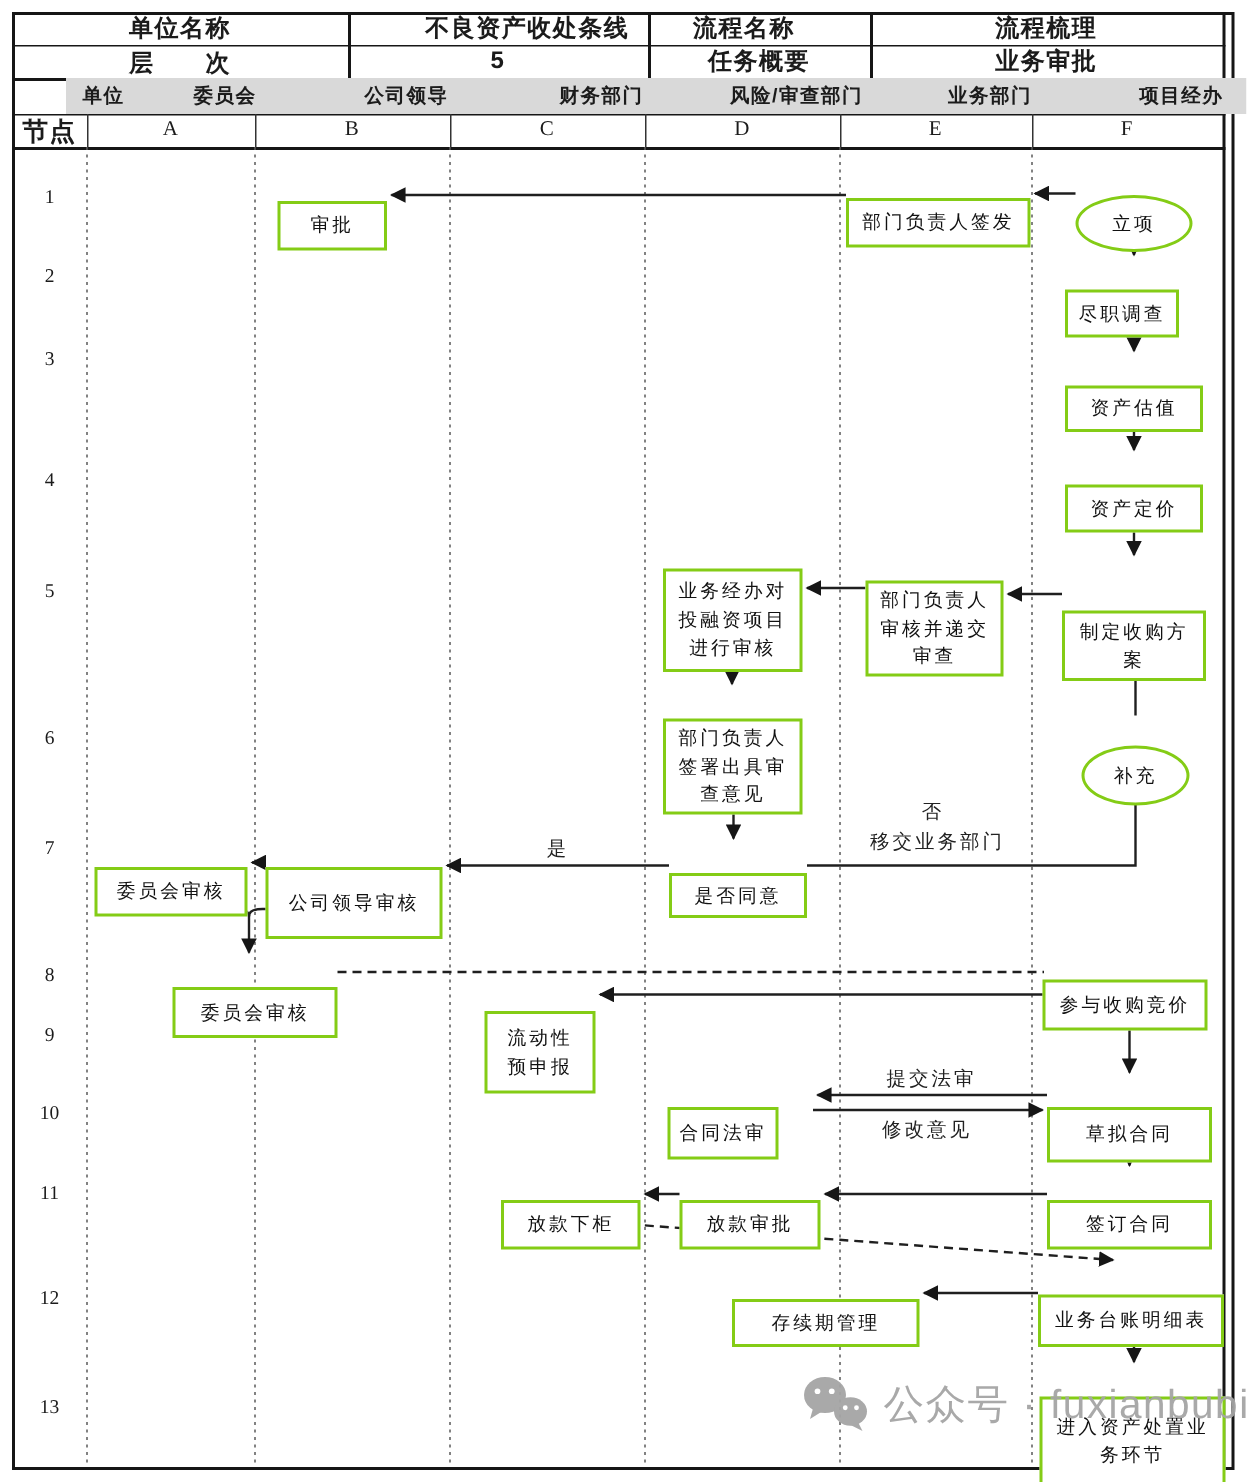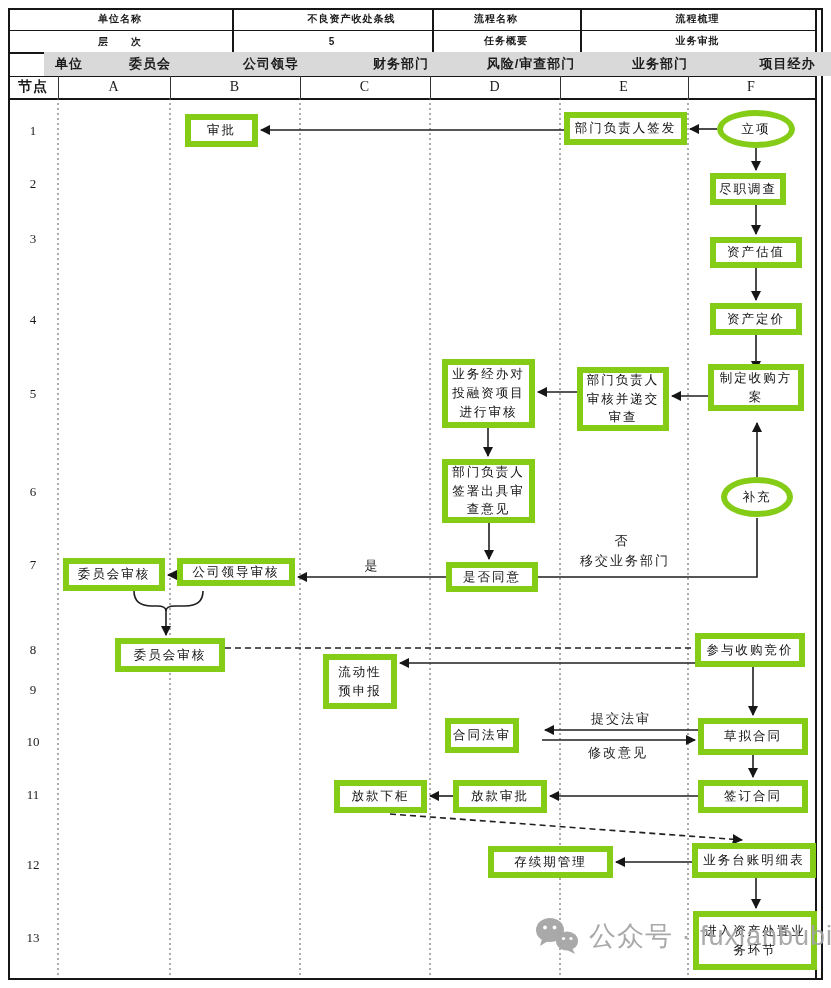--- a/index.html
+++ b/index.html
@@ -7,32 +7,32 @@
   #stage{position:relative;width:831px;height:988px;background:#fff;overflow:hidden;
          font-family:"Liberation Sans",sans-serif;color:#1b1b1b;}
   
   .frame{position:absolute;left:8px;top:8px;width:811px;height:968px;border:2px solid #161616;box-sizing:content-box;}
   .innerright{position:absolute;left:815px;top:8px;width:2px;height:972px;background:#161616;}
   .hline{position:absolute;left:8px;width:809px;background:#161616;}
   .vline{position:absolute;background:#161616;}
   .vline.thin{background:#333;}
   
   .cell{position:absolute;display:flex;align-items:center;justify-content:center;
-        font-size:10px;font-weight:600;letter-spacing:1px;box-sizing:border-box;}
+        font-size:16px;font-weight:600;letter-spacing:1px;box-sizing:border-box;}
   .cell.gray{background:#d9d9d9;font-size:13px;font-weight:700;margin-left:36px;}
-  .cell.noderow{font-weight:400;font-size:14px;}
+  .cell.noderow{font-weight:400;font-size:17px;}
   .cell.noderow.letter{font-family:"Liberation Serif",serif;font-size:14px;}
   .cell.noderow.first{font-weight:700;font-family:"Liberation Sans",sans-serif;}
   
   .rownum{position:absolute;width:50px;left:8px;text-align:center;font-family:"Liberation Serif",serif;
           font-size:13px;transform:translateY(-50%);}
   
   .node{position:absolute;display:flex;align-items:center;justify-content:center;text-align:center;
-        background:#fff;border:6px solid #84cc16;box-sizing:border-box;z-index:2;
-        font-size:12.5px;letter-spacing:2px;line-height:1.5;white-space:pre-line;color:#111;}
+        background:#fff;border:2px solid #84cc16;box-sizing:border-box;z-index:2;
+        font-size:12.5px;letter-spacing:2px;line-height:1.5;white-space:pre-line;color:#111;margin-top:20px;}
   .node.ellipse{border-radius:50%;}
   
   .elabel{position:absolute;transform:translate(-50%,-50%);font-size:13px;letter-spacing:2px;
           color:#222;z-index:3;white-space:nowrap;}
   svg.overlay{position:absolute;left:0;top:0;z-index:1;}
   
   .watermark{position:absolute;left:534px;top:916px;display:flex;align-items:center;gap:9px;
              z-index:5;color:#a5a5a5;opacity:.95;}
   .watermark .wtext{font-size:27px;letter-spacing:1px;white-space:nowrap;}
 </style>
@@ -96,34 +96,34 @@
       <div class="rownum" style="top: 865px;">12</div>
       <div class="rownum" style="top: 938px;">13</div>
     </div>
   <div id="nodelayer">
       <div class="node" style="left: 185px; top: 114px; width: 73px; height: 33px;">审批</div>
       <div class="node" style="left: 564px; top: 112px; width: 123px; height: 33px;">部门负责人签发</div>
       <div class="node ellipse" style="left: 717px; top: 110px; width: 78px; height: 38px;">立项</div>
       <div class="node" style="left: 710px; top: 173px; width: 76px; height: 32px;">尽职调查</div>
       <div class="node" style="left: 710px; top: 237px; width: 92px; height: 31px;">资产估值</div>
       <div class="node" style="left: 710px; top: 303px; width: 92px; height: 32px;">资产定价</div>
-      <div class="node" style="left: 708px; top: 364px; width: 96px; height: 47px;">制定收购方
+      <div class="node" style="left: 708px; top: 387px; width: 96px; height: 47px;">制定收购方
 案</div>
       <div class="node" style="left: 577px; top: 367px; width: 92px; height: 64px;">部门负责人
 审核并递交
 审查</div>
       <div class="node" style="left: 442px; top: 359px; width: 93px; height: 69px;">业务经办对
 投融资项目
 进行审核</div>
       <div class="node" style="left: 442px; top: 459px; width: 93px; height: 64px;">部门负责人
 签署出具审
 查意见</div>
       <div class="node ellipse" style="left: 721px; top: 477px; width: 72px; height: 40px;">补充</div>
       <div class="node" style="left: 446px; top: 562px; width: 92px; height: 30px;">是否同意</div>
-      <div class="node" style="left: 177px; top: 558px; width: 118px; height: 28px;">公司领导审核</div>
+      <div class="node" style="left: 177px; top: 558px; width: 118px; height: 48px;">公司领导审核</div>
       <div class="node" style="left: 63px; top: 558px; width: 102px; height: 33px;">委员会审核</div>
       <div class="node" style="left: 115px; top: 638px; width: 110px; height: 34px;">委员会审核</div>
       <div class="node" style="left: 695px; top: 633px; width: 110px; height: 34px;">参与收购竞价</div>
       <div class="node" style="left: 323px; top: 654px; width: 74px; height: 55px;">流动性
 预申报</div>
       <div class="node" style="left: 445px; top: 718px; width: 74px; height: 35px;">合同法审</div>
       <div class="node" style="left: 698px; top: 718px; width: 110px; height: 37px;">草拟合同</div>
       <div class="node" style="left: 334px; top: 780px; width: 93px; height: 33px;">放款下柜</div>
       <div class="node" style="left: 453px; top: 780px; width: 94px; height: 33px;">放款审批</div>
       <div class="node" style="left: 698px; top: 780px; width: 110px; height: 33px;">签订合同</div>

